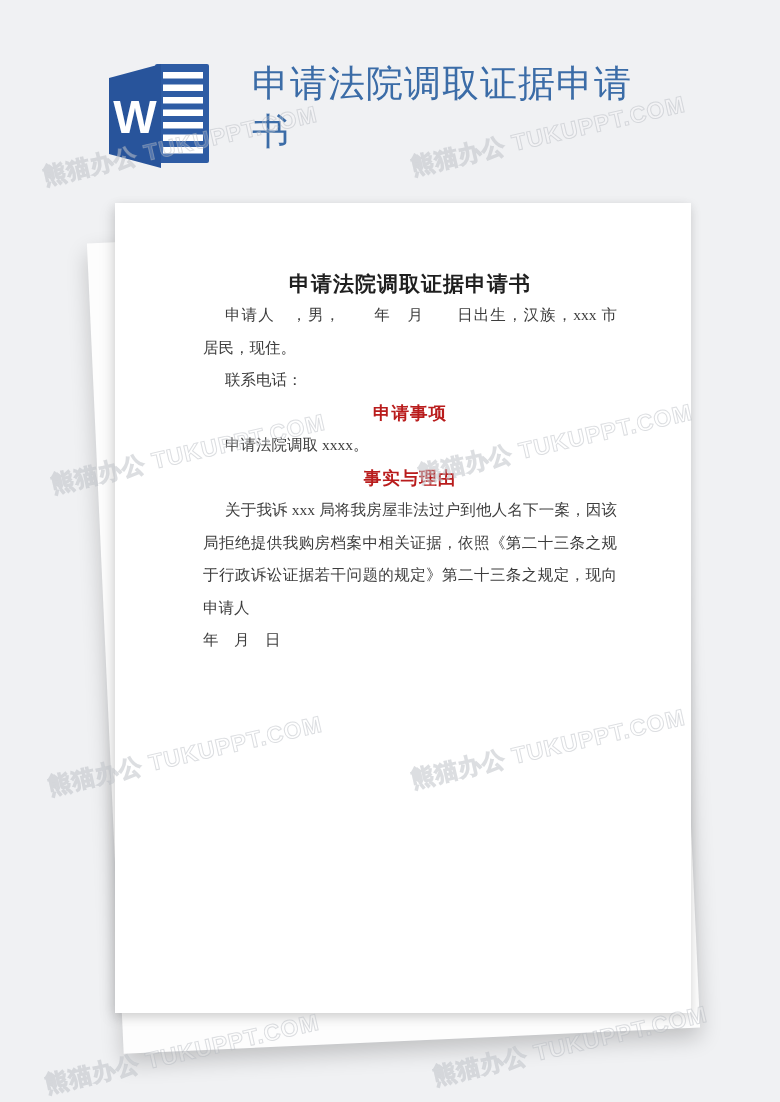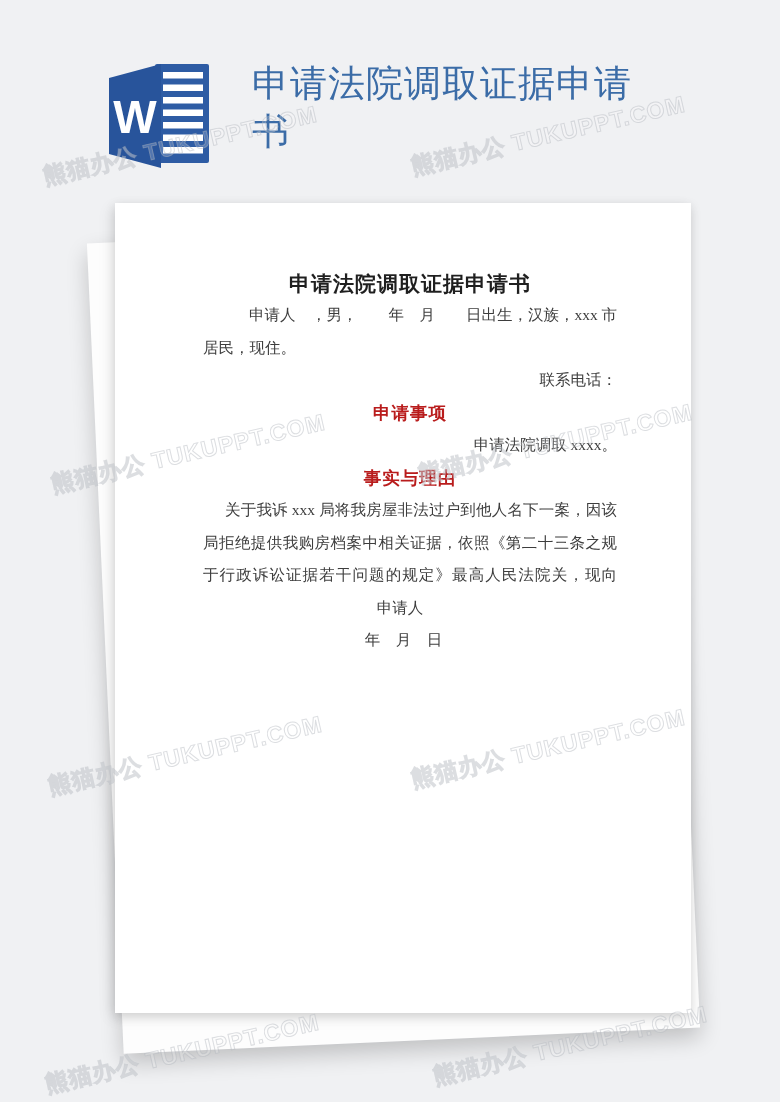--- a/index.html
+++ b/index.html
@@ -41,24 +41,24 @@
   .doc-title{
     margin:0;font-size:21px;line-height:30px;font-weight:bold;color:#1f1f1f;
     text-align:center;letter-spacing:1px;
   }
   .doc h2{
     margin:0;font-size:17.5px;line-height:32.5px;font-weight:bold;color:#b91c1c;
     text-align:center;letter-spacing:1px;
   }
   .line{line-height:32.5px;height:32.5px;overflow:hidden;}
   .jl{text-align:justify;text-align-last:justify;}
-  .ind{text-indent:22px;text-align:right;}
+  .ind{text-indent:22px;}
   .ind2{text-indent:32px;}
   .court{padding-left:210px;}
-  .right{text-align:center;}
+  .right{text-align:left;}
   .pr20{padding-right:20px;}
   .pr13{padding-right:13px;}
 
   
   .wm{
     position:absolute;z-index:6;pointer-events:none;white-space:nowrap;
     font-family:"Liberation Sans","DejaVu Sans",sans-serif;
     font-weight:bold;font-size:23px;letter-spacing:1px;
     color:rgba(255,255,255,0.20);
     -webkit-text-stroke:1px rgba(178,181,189,0.45);
@@ -105,21 +105,21 @@
       <div class="line jl ind">申请人　，男，　　年　月　　日出生，汉族，xxx 市 xxx</div>
       <div class="line">居民，现住。</div>
       <div class="line ind">联系电话：</div>
 
       <h2>申请事项</h2>
       <div class="line ind">申请法院调取 xxxx。</div>
 
       <h2>事实与理由</h2>
       <div class="line jl ind">关于我诉 xxx 局将我房屋非法过户到他人名下一案，因该</div>
       <div class="line jl">局拒绝提供我购房档案中相关证据，依照《第二十三条之规定</div>
-      <div class="line jl">于行政诉讼证据若干问题的规定》最高人民法院关，现向</div>
+      <div class="line jl">于行政诉讼证据若干问题的规定》第二十三条之规定，现向</div>
 
       <div class="line right pr20">申请人</div>
       <div class="line right pr13">年　月　日</div>
     </div>
   </div>
 
   <div class="wm wm1">熊猫办公 TUKUPPT.COM</div>
   <div class="wm wm2">熊猫办公 TUKUPPT.COM</div>
   <div class="wm wm3">熊猫办公 TUKUPPT.COM</div>
   <div class="wm wm4">熊猫办公 TUKUPPT.COM</div>

